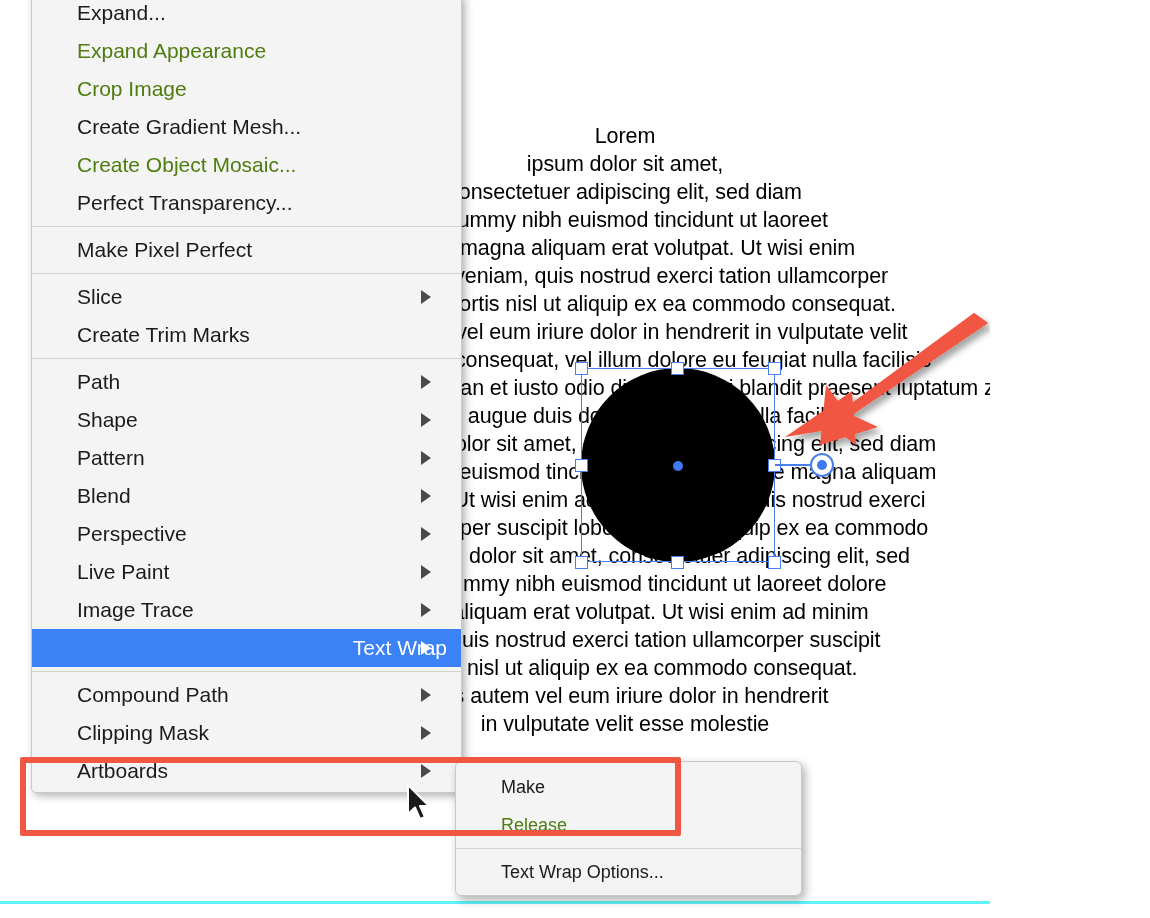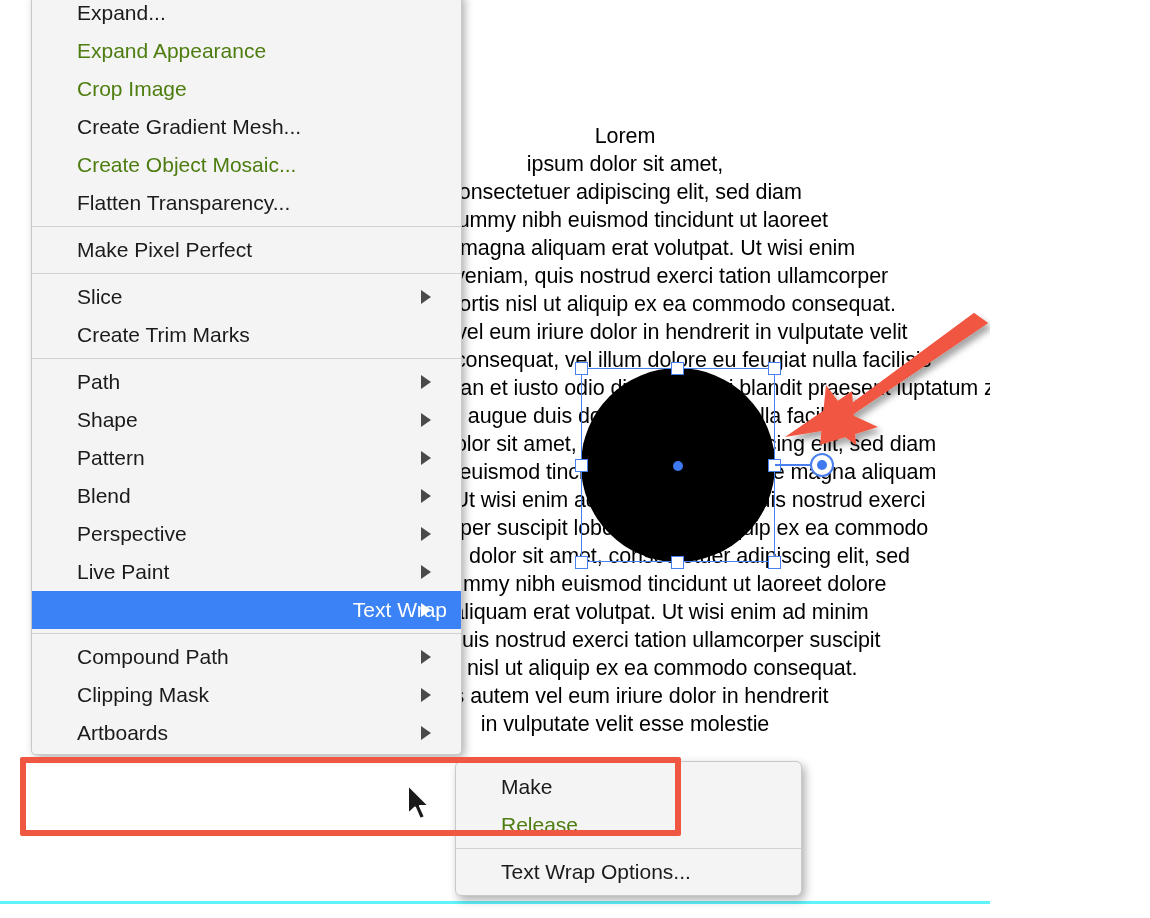--- a/index.html
+++ b/index.html
@@ -97,21 +97,21 @@
   }
   .mi.selected .arrow{border-left-color:#ffffff;}
 
   
   #submenu{
     position:absolute;left:455px;top:761px;width:345px;
     background:#f4f4f4;
     border:1px solid #c9c9c9;
     border-radius:6px;
     box-shadow:3px 4px 10px rgba(0,0,0,.32);
-    font-size:21px;color:#1b1b1b;
+    font-size:18px;color:#1b1b1b;
     padding:6px 0 4px 0;
   }
   #submenu .mi{padding-left:45px;}
 
   
   #highlight-box{
     position:absolute;left:20px;top:757px;width:661px;height:79px;
     border:6px solid #f05742;
     box-sizing:border-box;
     border-radius:2px;
@@ -158,33 +158,34 @@
     </g>
   </svg>
 </div>
 
 <div id="context-menu">
     <div class="mi"><span>Expand...</span></div>
     <div class="mi disabled"><span>Expand Appearance</span></div>
     <div class="mi disabled"><span>Crop Image</span></div>
     <div class="mi"><span>Create Gradient Mesh...</span></div>
     <div class="mi disabled"><span>Create Object Mosaic...</span></div>
-    <div class="mi"><span>Flatten Transparency...</span></div>
+    <div class="mi"><span>Perfect Transparency...</span></div>
     <div class="sep"></div>
     <div class="mi"><span>Make Pixel Perfect</span></div>
     <div class="sep"></div>
     <div class="mi"><span>Slice</span><span class="arrow"></span></div>
     <div class="mi"><span>Create Trim Marks</span></div>
     <div class="sep"></div>
     <div class="mi"><span>Path</span><span class="arrow"></span></div>
     <div class="mi"><span>Shape</span><span class="arrow"></span></div>
     <div class="mi"><span>Pattern</span><span class="arrow"></span></div>
     <div class="mi"><span>Blend</span><span class="arrow"></span></div>
     <div class="mi"><span>Perspective</span><span class="arrow"></span></div>
     <div class="mi"><span>Live Paint</span><span class="arrow"></span></div>
+    <div class="mi"><span>Image Trace</span><span class="arrow"></span></div>
     <div class="mi selected"><span>Text Wrap</span><span class="arrow"></span></div>
     <div class="sep"></div>
     <div class="mi"><span>Compound Path</span><span class="arrow"></span></div>
     <div class="mi"><span>Clipping Mask</span><span class="arrow"></span></div>
     <div class="mi"><span>Artboards</span><span class="arrow"></span></div>
   </div>
 
 <div id="submenu">
     <div class="mi"><span>Make</span></div>
     <div class="mi disabled"><span>Release</span></div>

